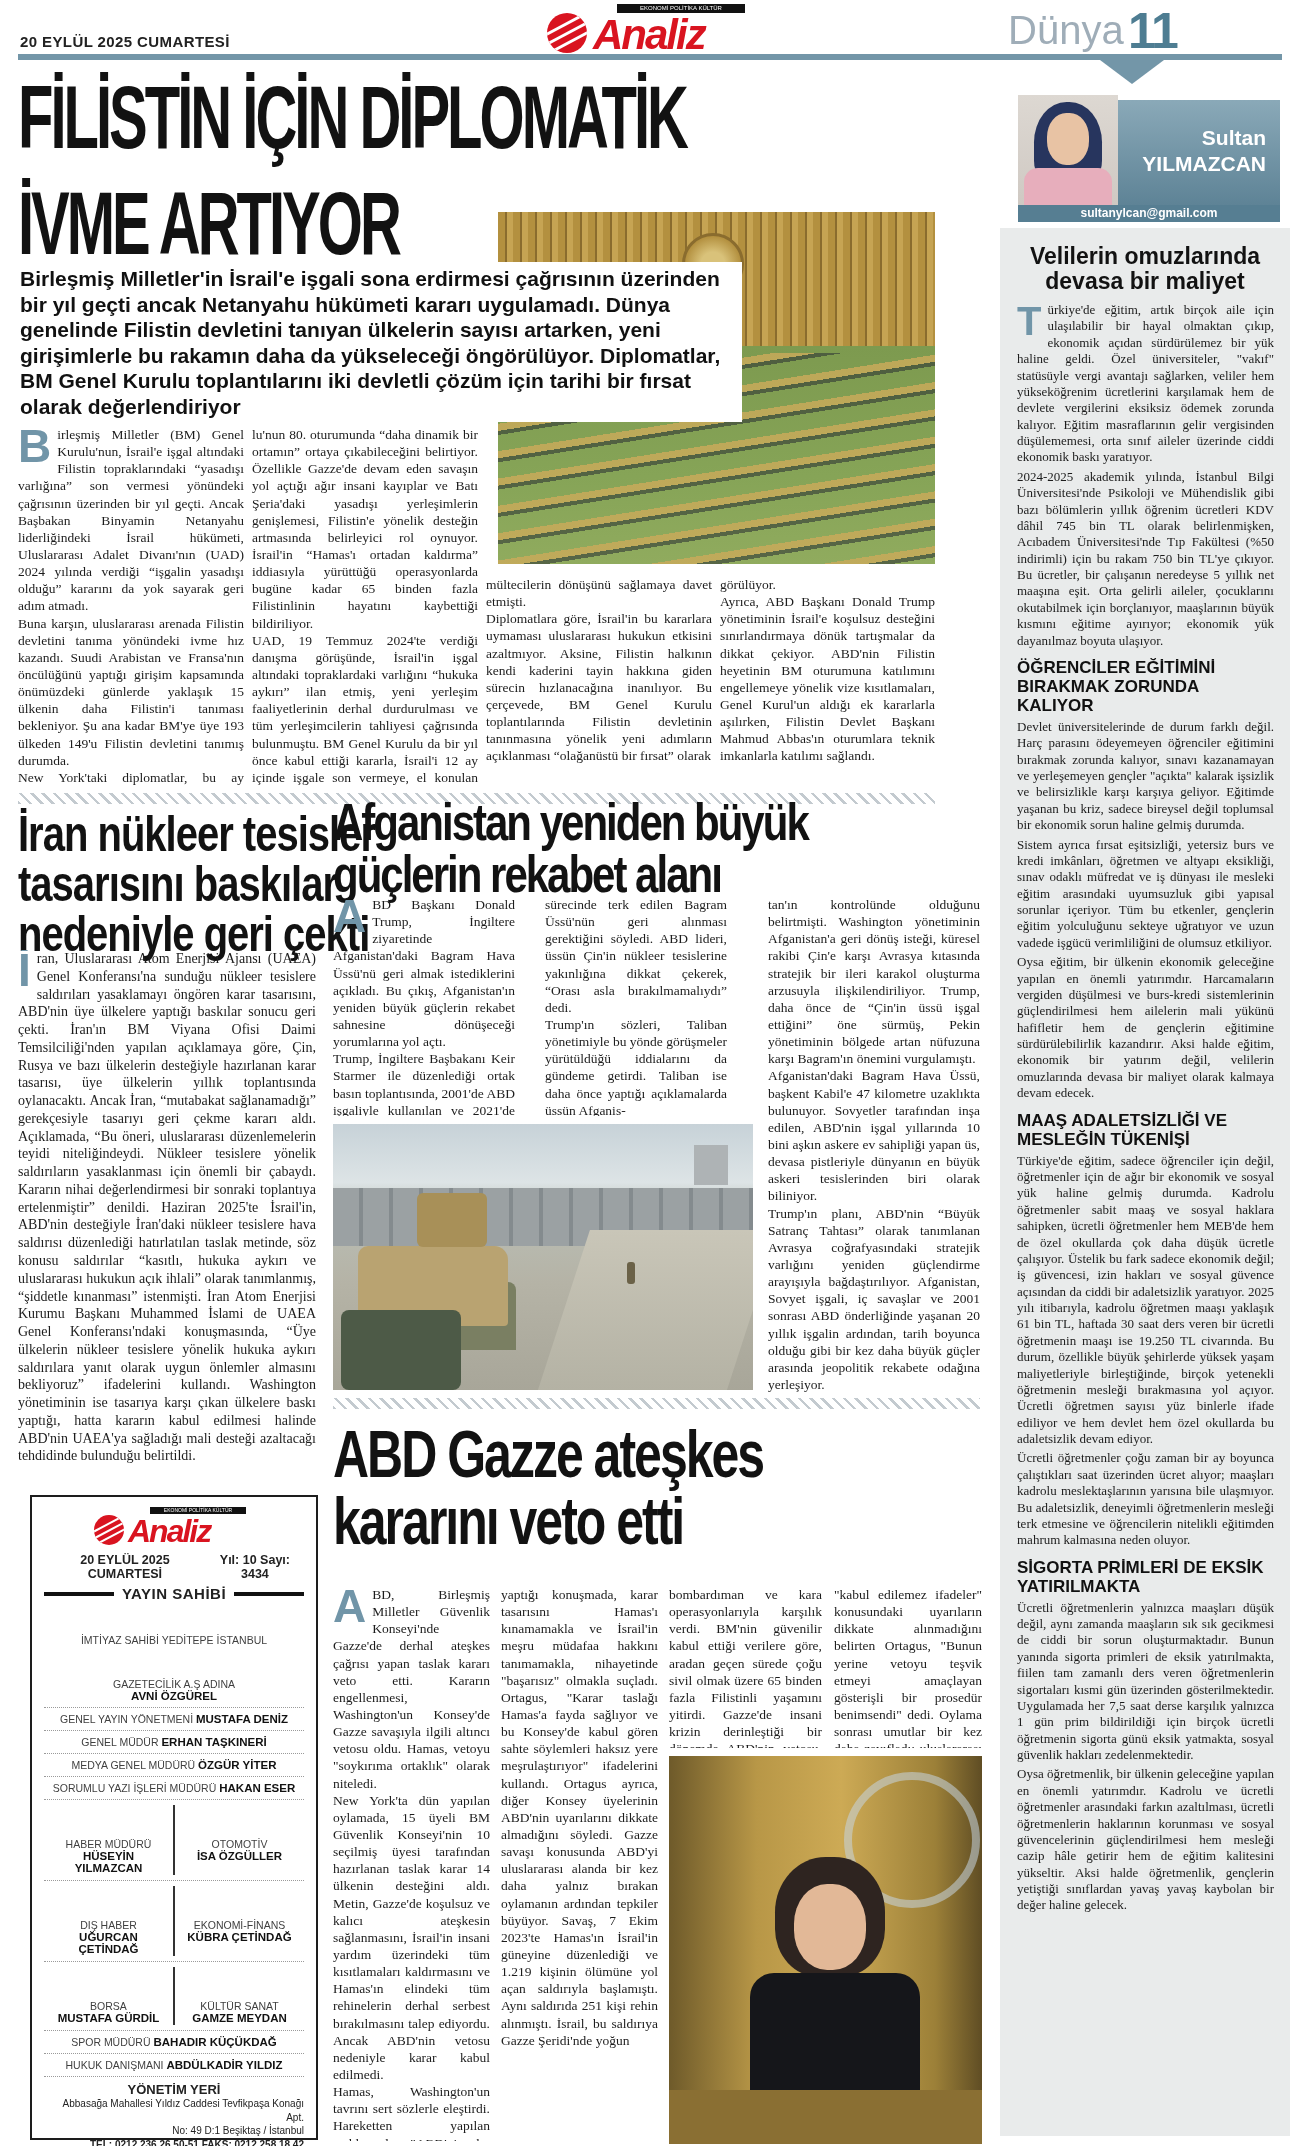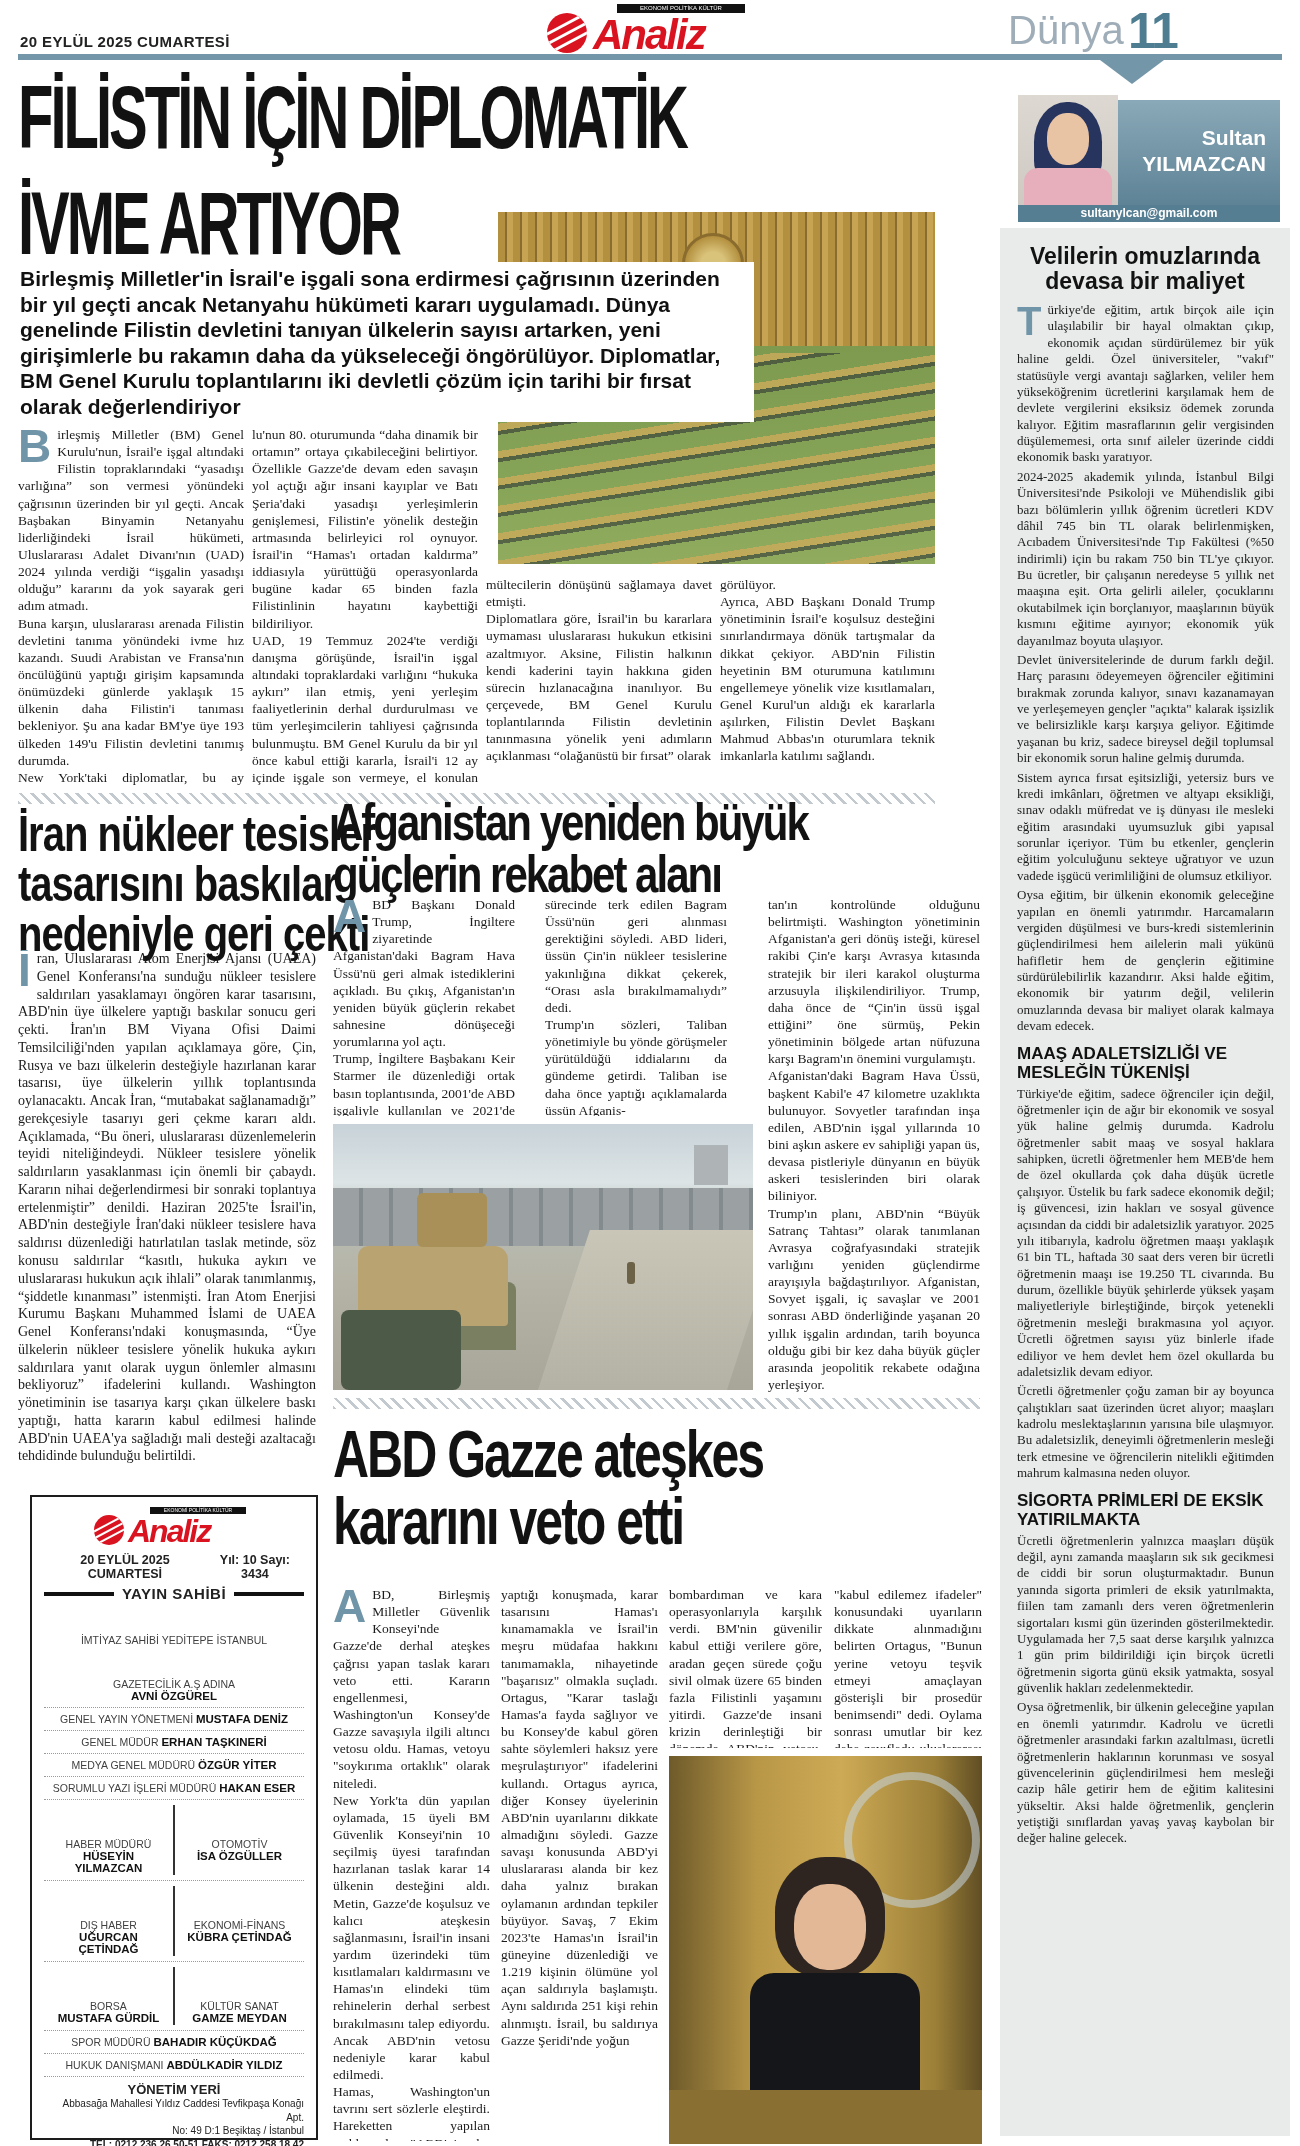--- a/index.html
+++ b/index.html
@@ -18,21 +18,21 @@
   .logo .globe{position:absolute;border-radius:50%;background:#d91420;overflow:hidden;}
   .logo .globe i{position:absolute;display:block;background:#fff;transform:rotate(-28deg);}
   .logo .word{position:absolute;font-weight:bold;font-style:italic;color:#d91420;letter-spacing:-2px;line-height:1;}
   
   .hl{font-weight:bold;color:#121212;white-space:nowrap;transform-origin:left top;line-height:1;}
   .hl-main{font-size:58px;letter-spacing:-3px;transform:scaleY(1.55);}
   .hl-med{font-size:42px;letter-spacing:-2px;transform:scaleY(1.3);}
   .hl-big{font-size:50px;letter-spacing:-2px;transform:scaleY(1.35);}
   .hl-iran{font-size:40px;letter-spacing:-1px;transform:scaleY(1.25);}
   
-  .lede{background:#fff;font-weight:bold;font-size:21px;line-height:1.22;color:#111;padding:4px 18px 4px 2px;}
+  .lede{background:#fff;font-weight:bold;font-size:21px;line-height:1.22;color:#111;padding:4px 6px 4px 2px;}
   .body-col{font-family:"Liberation Serif",serif;font-size:13.5px;line-height:1.27;text-align:justify;
             white-space:pre-line;overflow:hidden;color:#1c1c1c;}
   .dropcap{float:left;font-family:"Liberation Sans",sans-serif;font-weight:bold;font-size:46px;line-height:.82;
            color:#7195a8;padding:2px 6px 0 0;}
   .hatch{background:repeating-linear-gradient(45deg,#c3cacf 0 2.5px,#ffffff 2.5px 8px);}
   
   .ph{overflow:hidden;position:absolute;}
   .ph *{position:absolute;}
   
   .namebox{background:linear-gradient(180deg,#8aa9b8 0%,#5e8396 100%);color:#fff;text-align:right;}
@@ -183,20 +183,21 @@
   </div>
   <div class="abs emailbar" style="left:1018px;top:205px;width:262px;height:17px;">sultanylcan@gmail.com</div>
 
   <div class="abs graybox" style="left:1000px;top:228px;width:290px;height:1908px;"></div>
   <div class="abs sb-title" style="left:1008px;top:244px;width:274px;">Velilerin omuzlarında
 devasa bir maliyet</div>
 
   <div class="abs sb-flow" style="left:1017px;top:302px;width:257px;height:1822px;">
     <p><span class="sb-drop">T</span><span>ürkiye'de eğitim, artık birçok aile için ulaşılabilir bir hayal olmaktan çıkıp, ekonomik açıdan sürdürülemez bir yük haline geldi. Özel üniversiteler, "vakıf" statüsüyle vergi avantajı sağlarken, veliler hem yükseköğrenim ücretlerini karşılamak hem de devlete vergilerini eksiksiz ödemek zorunda kalıyor. Eğitim masraflarının gelir vergisinden düşülememesi, orta sınıf aileler üzerinde ciddi ekonomik baskı yaratıyor.</span></p>
     <p>2024-2025 akademik yılında, İstanbul Bilgi Üniversitesi'nde Psikoloji ve Mühendislik gibi bazı bölümlerin yıllık öğrenim ücretleri KDV dâhil 745 bin TL olarak belirlenmişken, Acıbadem Üniversitesi'nde Tıp Fakültesi (%50 indirimli) için bu rakam 750 bin TL'ye çıkıyor. Bu ücretler, bir çalışanın neredeyse 5 yıllık net maaşına eşit. Orta gelirli aileler, çocuklarını okutabilmek için borçlanıyor, maaşlarının büyük kısmını eğitime ayırıyor; ekonomik yük dayanılmaz boyuta ulaşıyor.</p>
+    <h3>ÖĞRENCİLER EĞİTİMİNİ BIRAKMAK ZORUNDA KALIYOR</h3>
     <p>Devlet üniversitelerinde de durum farklı değil. Harç parasını ödeyemeyen öğrenciler eğitimini bırakmak zorunda kalıyor, sınavı kazanamayan ve yerleşemeyen gençler "açıkta" kalarak işsizlik ve belirsizlikle karşı karşıya geliyor. Eğitimde yaşanan bu kriz, sadece bireysel değil toplumsal bir ekonomik sorun haline gelmiş durumda.</p>
     <p>Sistem ayrıca fırsat eşitsizliği, yetersiz burs ve kredi imkânları, öğretmen ve altyapı eksikliği, sınav odaklı müfredat ve iş dünyası ile mesleki eğitim arasındaki uyumsuzluk gibi yapısal sorunlar içeriyor. Tüm bu etkenler, gençlerin eğitim yolculuğunu sekteye uğratıyor ve uzun vadede işgücü verimliliğini de olumsuz etkiliyor.</p>
     <p>Oysa eğitim, bir ülkenin ekonomik geleceğine yapılan en önemli yatırımdır. Harcamaların vergiden düşülmesi ve burs-kredi sistemlerinin güçlendirilmesi hem ailelerin mali yükünü hafifletir hem de gençlerin eğitimine sürdürülebilirlik kazandırır. Aksi halde eğitim, ekonomik bir yatırım değil, velilerin omuzlarında devasa bir maliyet olarak kalmaya devam edecek.</p>
     <h3>MAAŞ ADALETSİZLİĞİ VE MESLEĞİN TÜKENİŞİ</h3>
     <p>Türkiye'de eğitim, sadece öğrenciler için değil, öğretmenler için de ağır bir ekonomik ve sosyal yük haline gelmiş durumda. Kadrolu öğretmenler sabit maaş ve sosyal haklara sahipken, ücretli öğretmenler hem MEB'de hem de özel okullarda çok daha düşük ücretle çalışıyor. Üstelik bu fark sadece ekonomik değil; iş güvencesi, izin hakları ve sosyal güvence açısından da ciddi bir adaletsizlik yaratıyor. 2025 yılı itibarıyla, kadrolu öğretmen maaşı yaklaşık 61 bin TL, haftada 30 saat ders veren bir ücretli öğretmenin maaşı ise 19.250 TL civarında. Bu durum, özellikle büyük şehirlerde yüksek yaşam maliyetleriyle birleştiğinde, birçok yetenekli öğretmenin mesleği bırakmasına yol açıyor. Ücretli öğretmen sayısı yüz binlerle ifade ediliyor ve hem devlet hem özel okullarda bu adaletsizlik devam ediyor.</p>
     <p>Ücretli öğretmenler çoğu zaman bir ay boyunca çalıştıkları saat üzerinden ücret alıyor; maaşları kadrolu meslektaşlarının yarısına bile ulaşmıyor. Bu adaletsizlik, deneyimli öğretmenlerin mesleği terk etmesine ve öğrencilerin nitelikli eğitimden mahrum kalmasına neden oluyor.</p>
     <h3>SİGORTA PRİMLERİ DE EKSİK YATIRILMAKTA</h3>
     <p>Ücretli öğretmenlerin yalnızca maaşları düşük değil, aynı zamanda maaşların sık sık gecikmesi de ciddi bir sorun oluşturmaktadır. Bunun yanında sigorta primleri de eksik yatırılmakta, fiilen tam zamanlı ders veren öğretmenlerin sigortaları kısmi gün üzerinden gösterilmektedir. Uygulamada her 7,5 saat derse karşılık yalnızca 1 gün prim bildirildiği için birçok ücretli öğretmenin sigorta günü eksik yatmakta, sosyal güvenlik hakları zedelenmektedir.</p>
     <p>Oysa öğretmenlik, bir ülkenin geleceğine yapılan en önemli yatırımdır. Kadrolu ve ücretli öğretmenler arasındaki farkın azaltılması, ücretli öğretmenlerin haklarının korunması ve sosyal güvencelerinin güçlendirilmesi hem mesleği cazip hâle getirir hem de eğitim kalitesini yükseltir. Aksi halde öğretmenlik, gençlerin yetiştiği sınıflardan yavaş yavaş kaybolan bir değer haline gelecek.</p>
   </div>

